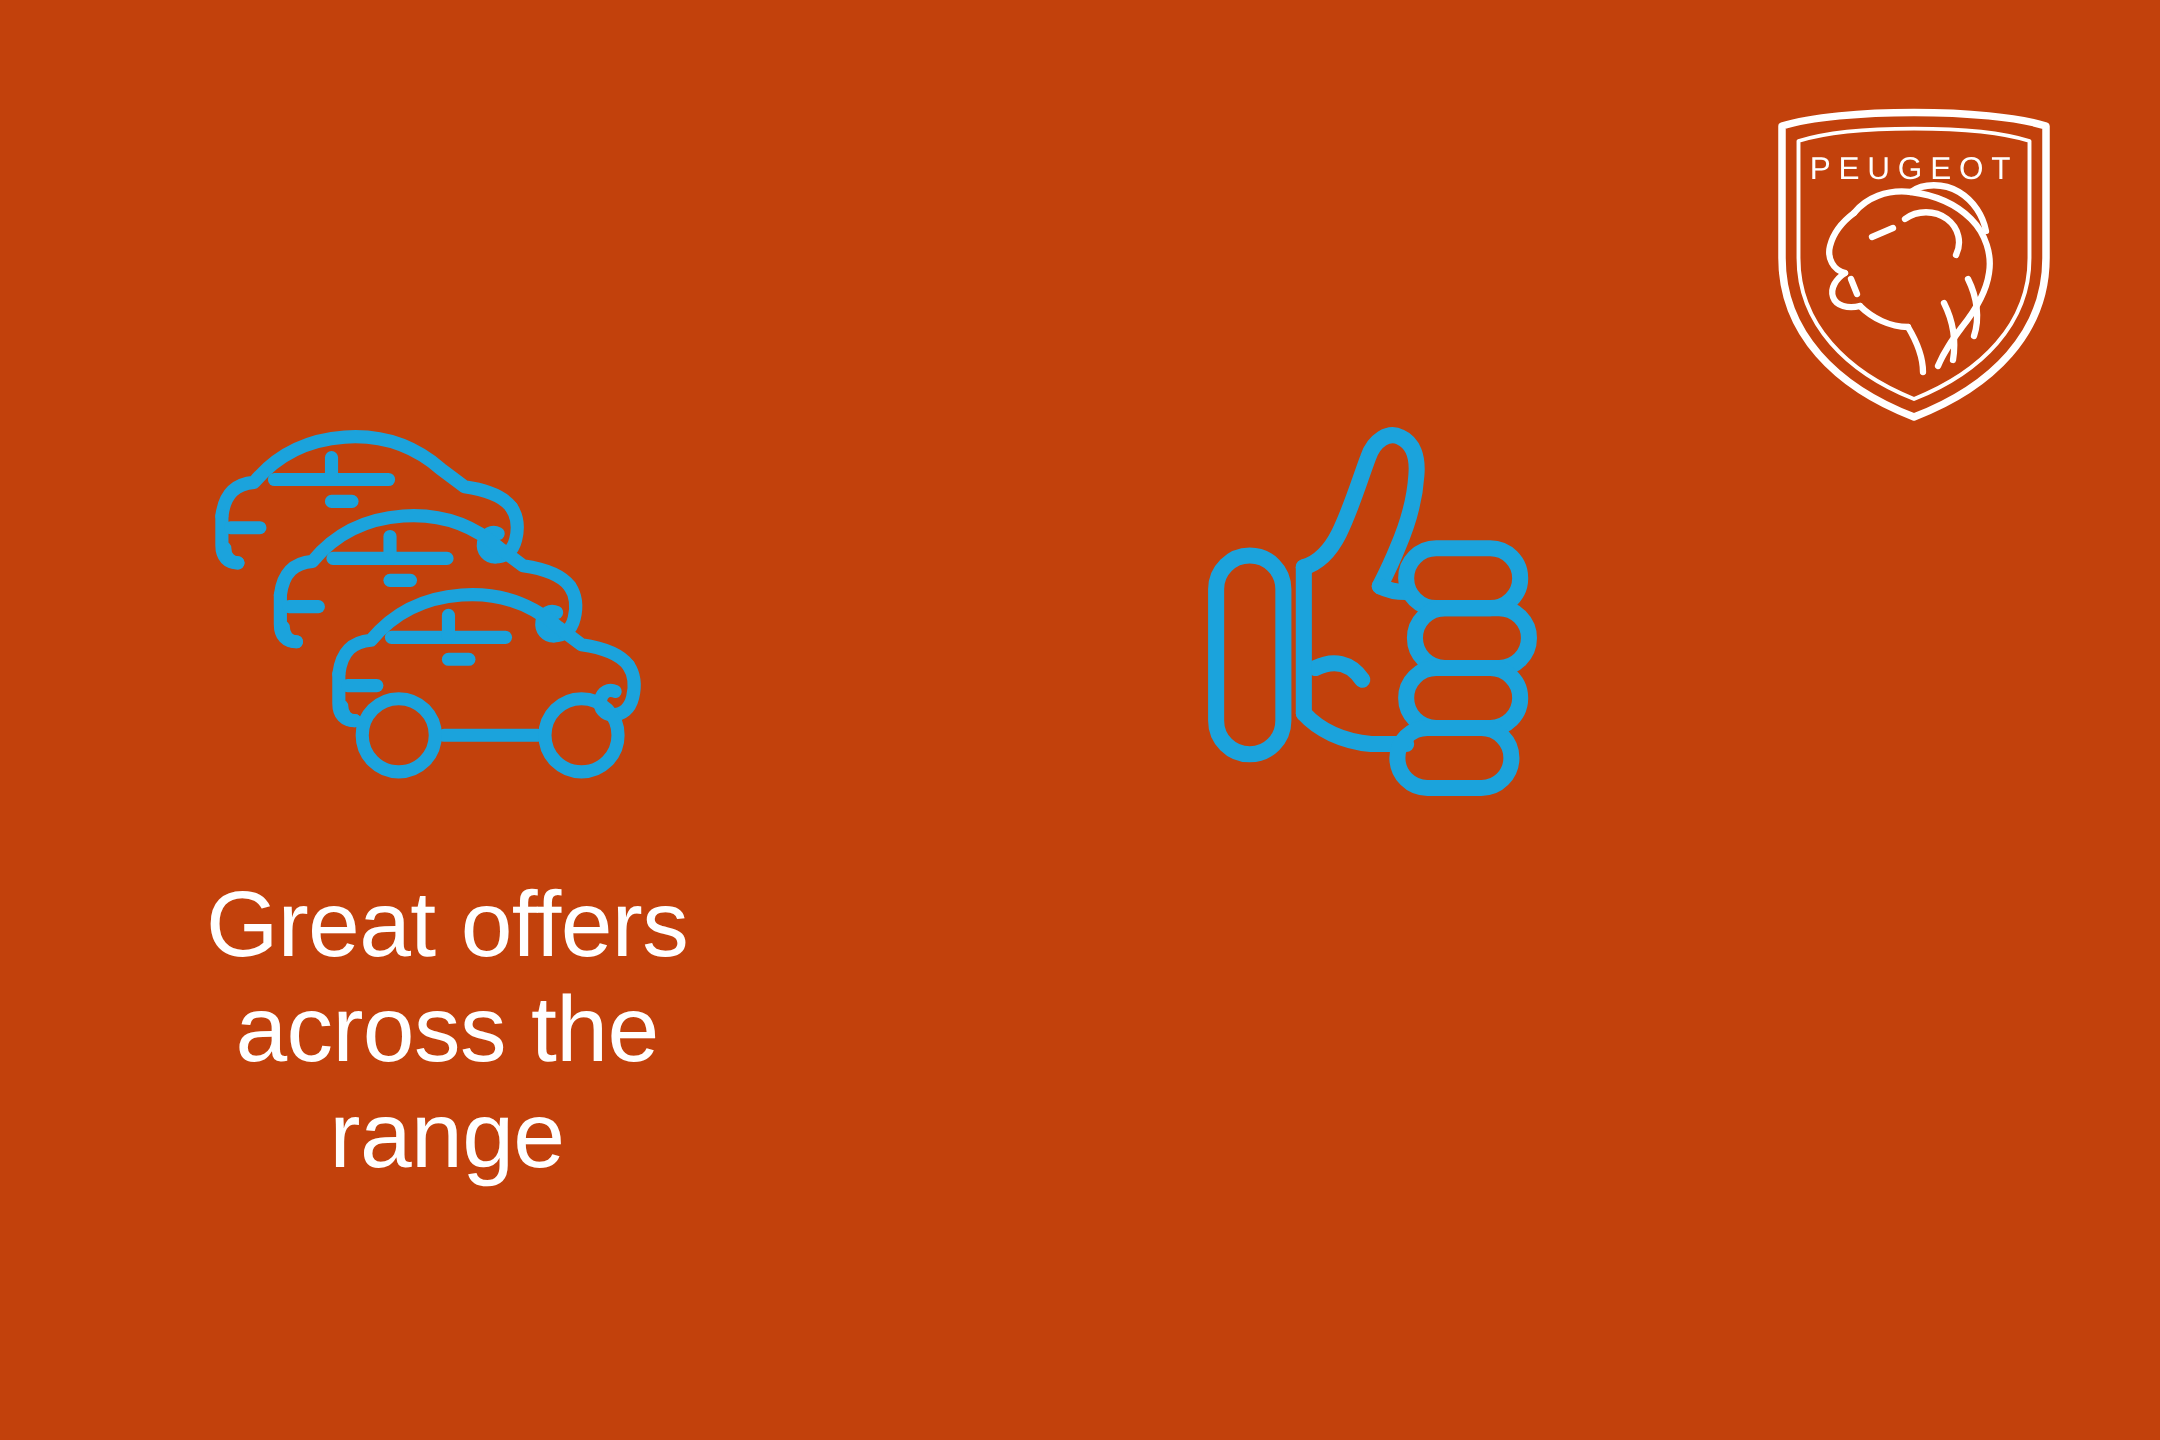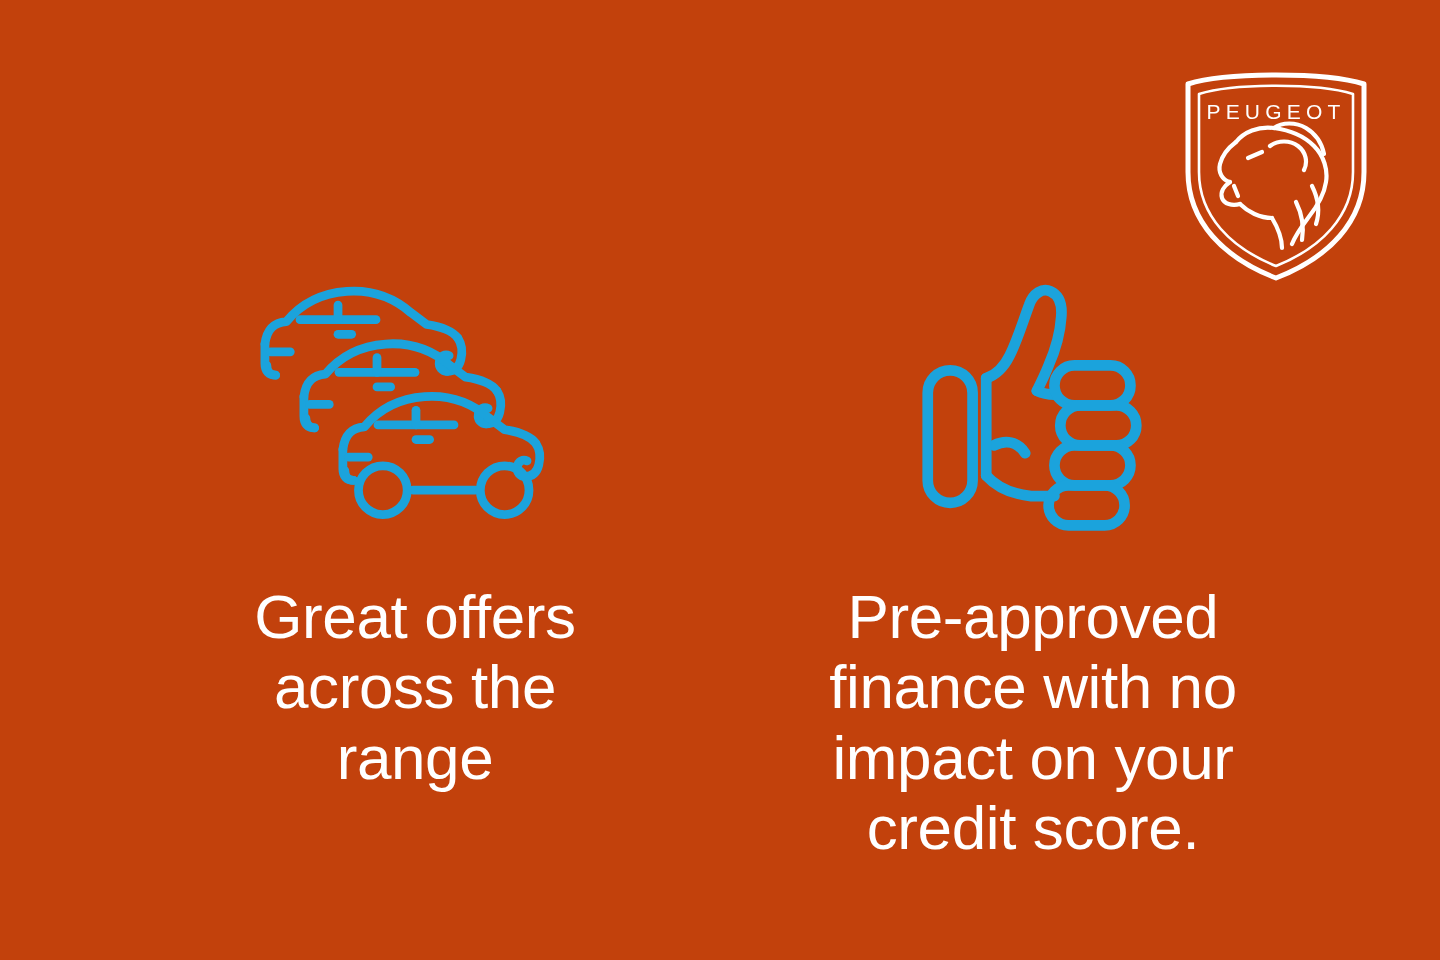--- a/index.html
+++ b/index.html
@@ -40,21 +40,20 @@
 
   
   .features {
     position: absolute;
     left: 0;
     top: 0;
     width: 1440px;
     height: 904px;
     display: flex;
     align-items: flex-start;
-    justify-content: center;
   }
 
   .feature {
     display: flex;
     flex-direction: column;
     align-items: center;
   }
 
   .feature-left {
     width: 560px;
@@ -252,20 +251,16 @@
             <path d="M72 113 L72 213"></path>
 
             <rect x="142" y="100" width="78" height="41" rx="20.5" ry="20.5"></rect>
             <rect x="148" y="141" width="78" height="41" rx="20.5" ry="20.5"></rect>
             <rect x="142" y="182" width="78" height="41" rx="20.5" ry="20.5"></rect>
             <rect x="136" y="223" width="78" height="41" rx="20.5" ry="20.5"></rect>
           </g>
         </svg>
       </div>
 
-      <p class="feature-caption">Pre-approved
-finance with no
-impact on your
-credit score.</p>
     </div>
 
   </div>
 </div>
 
 </body></html>

